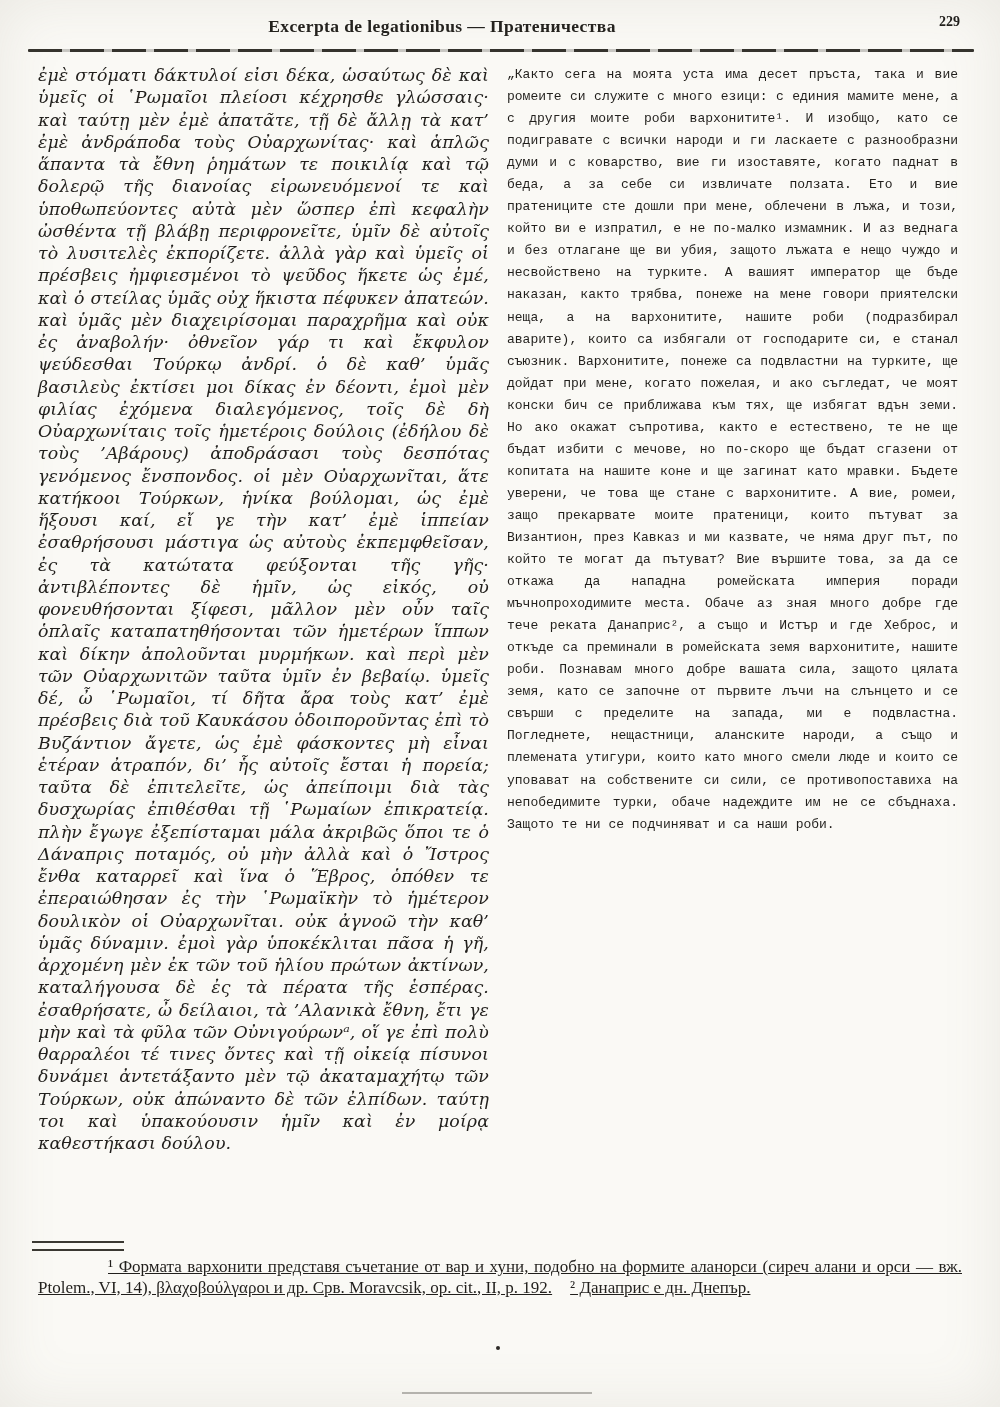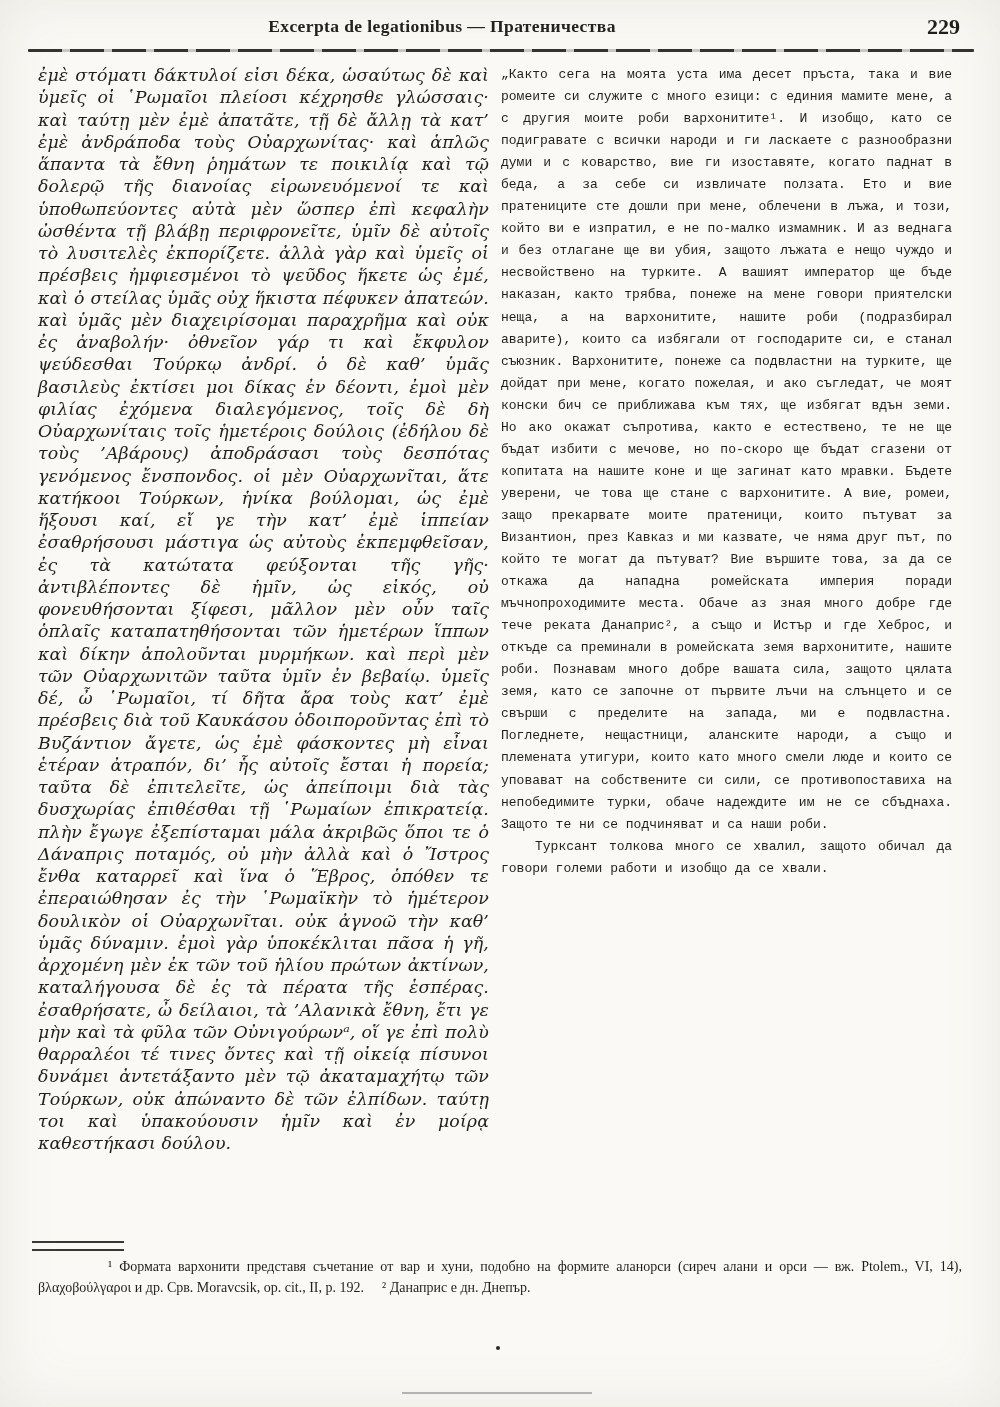--- a/index.html
+++ b/index.html
@@ -13,49 +13,49 @@
     box-shadow:inset 0 0 60px rgba(120,115,100,.12);
   }
   .header { position:absolute; top:16px; left:40px; right:36px; height:30px; }
   .header-title {
     position:absolute; left:0; right:120px; text-align:center;
     font-family:"Liberation Serif", serif; font-weight:700;
     font-size:17.5px; letter-spacing:.4px; color:#24221e;
   }
   .page-number {
     position:absolute; right:4px; top:-2px;
-    font-family:"Liberation Serif", serif; font-weight:700; font-size:22px;
+    font-family:"Liberation Serif", serif; font-weight:700; font-size:14px;
   }
   .header-rule {
     position:absolute; top:49px; left:28px; right:26px; height:3px;
     background:repeating-linear-gradient(90deg,#35332d 0 34px, rgba(53,51,45,.25) 34px 42px);
     border-radius:1px;
   }
   .columns {
     position:absolute; top:64px; left:38px; width:924px;
-    display:flex; gap:12px; align-items:flex-start;
+    display:flex; gap:18px; align-items:flex-start;
   }
   .col { width:451px; text-align:justify; }
   .col p { margin:0; }
   .greek { font-style:italic; font-size:17.4px; line-height:22.25px; letter-spacing:.1px; }
   .greek .para2 { margin-top:21px; text-indent:38px; }
   .greek .citation { font-style:normal; }
   .bulg { font-family:Liberation Mono, monospace; font-size:13px; line-height:22.05px; }
   .bulg .para2 { text-indent:34px; }
   .footzone { position:absolute; left:38px; width:924px; top:1241px; font-style:normal; }
   .rule-short {
     width:92px; height:2px; background:#3a3832; margin:0 0 6px -6px;
   }
   .apparatus {
     font-size:15.6px; line-height:20.5px; text-align:justify;
     text-indent:86px; margin:0 0 5px 0; font-style:italic;
   }
   .footnotes {
-    font-size:14px; line-height:20.5px; text-align:justify;
-    font-family:"Liberation Serif", serif; margin:4px 0 0 0;
+    font-size:17px; line-height:20.5px; text-align:justify;
+    font-family:"Liberation Serif", serif; margin:4px 0 0 0;text-decoration:underline;
   }
   .footnotes .fn1 { display:inline; }
   .footnotes .fn1::before { content:""; padding-left:70px; }
   .footnotes .fn2 { display:inline; margin-left:18px; }
   .printer-dot {
     position:absolute; left:496px; top:1346px; width:4px; height:4px;
     background:#2c2a26; border-radius:50%;
   }
   .bottom-smudge {
     position:absolute; left:402px; top:1392px; width:190px; height:2px;
@@ -75,21 +75,20 @@
   <div class="header-rule"></div>
 
   <div class="columns">
 
     <div class="col greek">
       <p class="para1">ἐμὲ στόματι δάκτυλοί εἰσι δέκα, ὡσαύτως δὲ καὶ ὑμεῖς οἱ ῾Ρωμαῖοι πλείοσι κέχρησθε γλώσσαις· καὶ ταύτῃ μὲν ἐμὲ ἀπατᾶτε, τῇ δὲ ἄλλῃ τὰ κατ’ ἐμὲ ἀνδράποδα τοὺς Οὐαρχωνίτας· καὶ ἁπλῶς ἅπαντα τὰ ἔθνη ῥημάτων τε ποικιλίᾳ καὶ τῷ δολερῷ τῆς διανοίας εἰρωνευόμενοί τε καὶ ὑποθωπεύοντες αὐτὰ μὲν ὥσπερ ἐπὶ κεφαλὴν ὠσθέντα τῇ βλάβῃ περιφρονεῖτε, ὑμῖν δὲ αὐτοῖς τὸ λυσιτελὲς ἐκπορίζετε. ἀλλὰ γὰρ καὶ ὑμεῖς οἱ πρέσβεις ἠμφιεσμένοι τὸ ψεῦδος ἥκετε ὡς ἐμέ, καὶ ὁ στείλας ὑμᾶς οὐχ ἥκιστα πέφυκεν ἀπατεών. καὶ ὑμᾶς μὲν διαχειρίσομαι παραχρῆμα καὶ οὐκ ἐς ἀναβολήν· ὀθνεῖον γάρ τι καὶ ἔκφυλον ψεύδεσθαι Τούρκῳ ἀνδρί. ὁ δὲ καθ’ ὑμᾶς βασιλεὺς ἐκτίσει μοι δίκας ἐν δέοντι, ἐμοὶ μὲν φιλίας ἐχόμενα διαλεγόμενος, τοῖς δὲ δὴ Οὐαρχωνίταις τοῖς ἡμετέροις δούλοις (ἐδήλου δὲ τοὺς ’Αβάρους) ἀποδράσασι τοὺς δεσπότας γενόμενος ἔνσπονδος. οἱ μὲν Οὐαρχωνῖται, ἅτε κατήκοοι Τούρκων, ἡνίκα βούλομαι, ὡς ἐμὲ ἥξουσι καί, εἴ γε τὴν κατ’ ἐμὲ ἱππείαν ἐσαθρήσουσι μάστιγα ὡς αὐτοὺς ἐκπεμφθεῖσαν, ἐς τὰ κατώτατα φεύξονται τῆς γῆς· ἀντιβλέποντες δὲ ἡμῖν, ὡς εἰκός, οὐ φονευθήσονται ξίφεσι, μᾶλλον μὲν οὖν ταῖς ὁπλαῖς καταπατηθήσονται τῶν ἡμετέρων ἵππων καὶ δίκην ἀπολοῦνται μυρμήκων. καὶ περὶ μὲν τῶν Οὐαρχωνιτῶν ταῦτα ὑμῖν ἐν βεβαίῳ. ὑμεῖς δέ, ὦ ῾Ρωμαῖοι, τί δῆτα ἄρα τοὺς κατ’ ἐμὲ πρέσβεις διὰ τοῦ Καυκάσου ὁδοιποροῦντας ἐπὶ τὸ Βυζάντιον ἄγετε, ὡς ἐμὲ φάσκοντες μὴ εἶναι ἑτέραν ἀτραπόν, δι’ ἧς αὐτοῖς ἔσται ἡ πορεία; ταῦτα δὲ ἐπιτελεῖτε, ὡς ἀπείποιμι διὰ τὰς δυσχωρίας ἐπιθέσθαι τῇ ῾Ρωμαίων ἐπικρατείᾳ. πλὴν ἔγωγε ἐξεπίσταμαι μάλα ἀκριβῶς ὅποι τε ὁ Δάναπρις ποταμός, οὐ μὴν ἀλλὰ καὶ ὁ Ἴστρος ἔνθα καταρρεῖ καὶ ἵνα ὁ Ἕβρος, ὁπόθεν τε ἐπεραιώθησαν ἐς τὴν ῾Ρωμαϊκὴν τὸ ἡμέτερον δουλικὸν οἱ Οὐαρχωνῖται. οὐκ ἀγνοῶ τὴν καθ’ ὑμᾶς δύναμιν. ἐμοὶ γὰρ ὑποκέκλιται πᾶσα ἡ γῆ, ἀρχομένη μὲν ἐκ τῶν τοῦ ἡλίου πρώτων ἀκτίνων, καταλήγουσα δὲ ἐς τὰ πέρατα τῆς ἑσπέρας. ἐσαθρήσατε, ὦ δείλαιοι, τὰ ’Αλανικὰ ἔθνη, ἔτι γε μὴν καὶ τὰ φῦλα τῶν Οὐνιγούρωνᵃ, οἵ γε ἐπὶ πολὺ θαρραλέοι τέ τινες ὄντες καὶ τῇ οἰκείᾳ πίσυνοι δυνάμει ἀντετάξαντο μὲν τῷ ἀκαταμαχήτῳ τῶν Τούρκων, οὐκ ἀπώναντο δὲ τῶν ἐλπίδων. ταύτῃ τοι καὶ ὑπακούουσιν ἡμῖν καὶ ἐν μοίρᾳ καθεστήκασι δούλου.</p>
     </div>
 
     <div class="col bulg">
       <p class="para1">„Както сега на моята уста има десет пръста, така и вие ромеите си служите с много езици: с единия мамите мене, а с другия моите роби вархонитите¹. И изобщо, като се подигравате с всички народи и ги ласкаете с разнообразни думи и с коварство, вие ги изоставяте, когато паднат в беда, а за себе си извличате ползата. Ето и вие пратениците сте дошли при мене, облечени в лъжа, и този, който ви е изпратил, е не по-малко измамник. И аз веднага и без отлагане ще ви убия, защото лъжата е нещо чуждо и несвойствено на турките. А вашият император ще бъде наказан, както трябва, понеже на мене говори приятелски неща, а на вархонитите, нашите роби (подразбирал аварите), които са избягали от господарите си, е станал съюзник. Вархонитите, понеже са подвластни на турките, ще дойдат при мене, когато пожелая, и ако съгледат, че моят конски бич се приближава към тях, ще избягат вдън земи. Но ако окажат съпротива, както е естествено, те не ще бъдат избити с мечове, но по-скоро ще бъдат сгазени от копитата на нашите коне и ще загинат като мравки. Бъдете уверени, че това ще стане с вархонитите. А вие, ромеи, защо прекарвате моите пратеници, които пътуват за Византион, през Кавказ и ми казвате, че няма друг път, по който те могат да пътуват? Вие вършите това, за да се откажа да нападна ромейската империя поради мъчнопроходимите места. Обаче аз зная много добре где тече реката Данаприс², а също и Истър и где Хеброс, и откъде са преминали в ромейската земя вархонитите, нашите роби. Познавам много добре вашата сила, защото цялата земя, като се започне от първите лъчи на слънцето и се свърши с пределите на запада, ми е подвластна. Погледнете, нещастници, аланските народи, а също и племената утигури, които като много смели люде и които се уповават на собствените си сили, се противопоставиха на непобедимите турки, обаче надеждите им не се сбъднаха. Защото те ни се подчиняват и са наши роби.</p>
-      <p class="para2">Турксант толкова много се хвалил, защото обичал да говори големи работи и изобщо да се хвали.</p>
     </div>
 
   </div>
 
   <div class="footzone">
     <div class="rule-short"></div>
     <div class="rule-short"></div>
     <p class="footnotes"><span class="fn1">¹ Формата вархонити представя съчетание от вар и хуни, подобно на формите аланорси (сиреч алани и орси — вж. Ptolem., VI, 14), βλαχοβούλγαροι и др. Срв. Moravcsik, op. cit., II, p. 192.</span><span class="fn2">² Данаприс е дн. Днепър.</span></p>
   </div>
 

